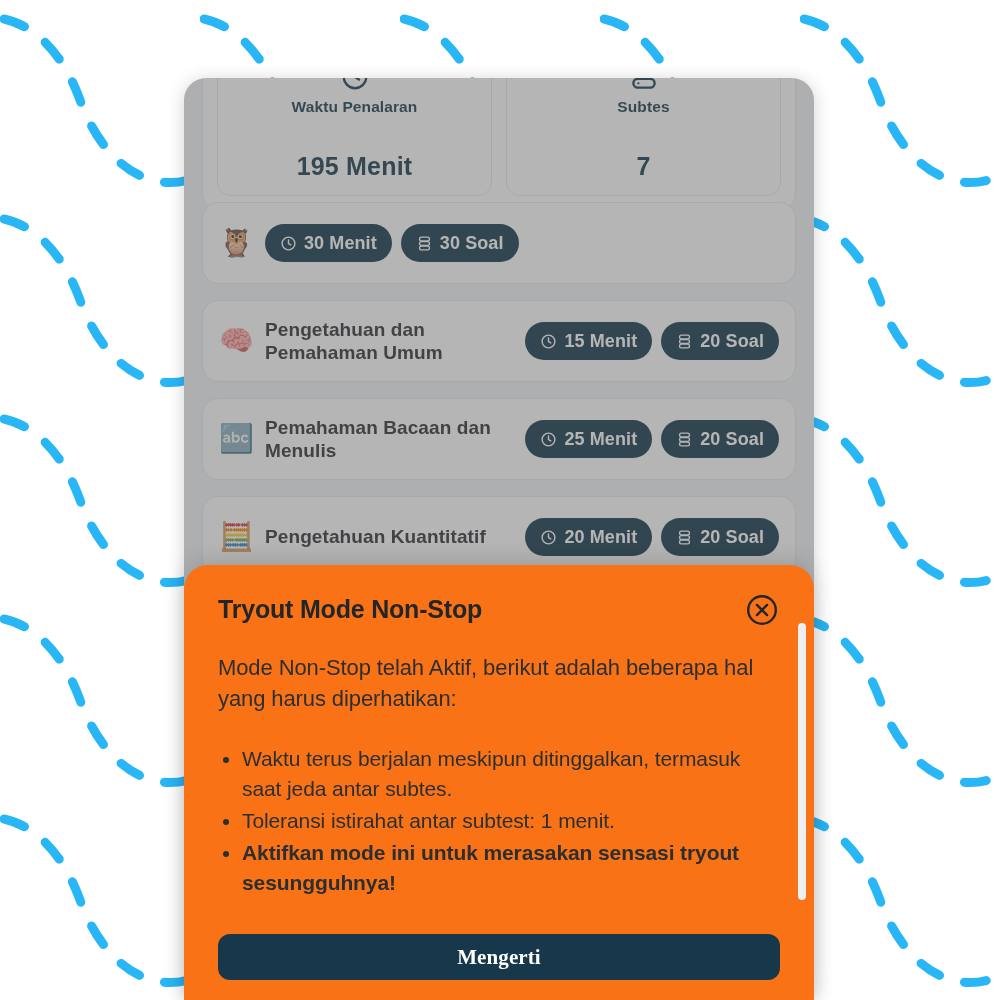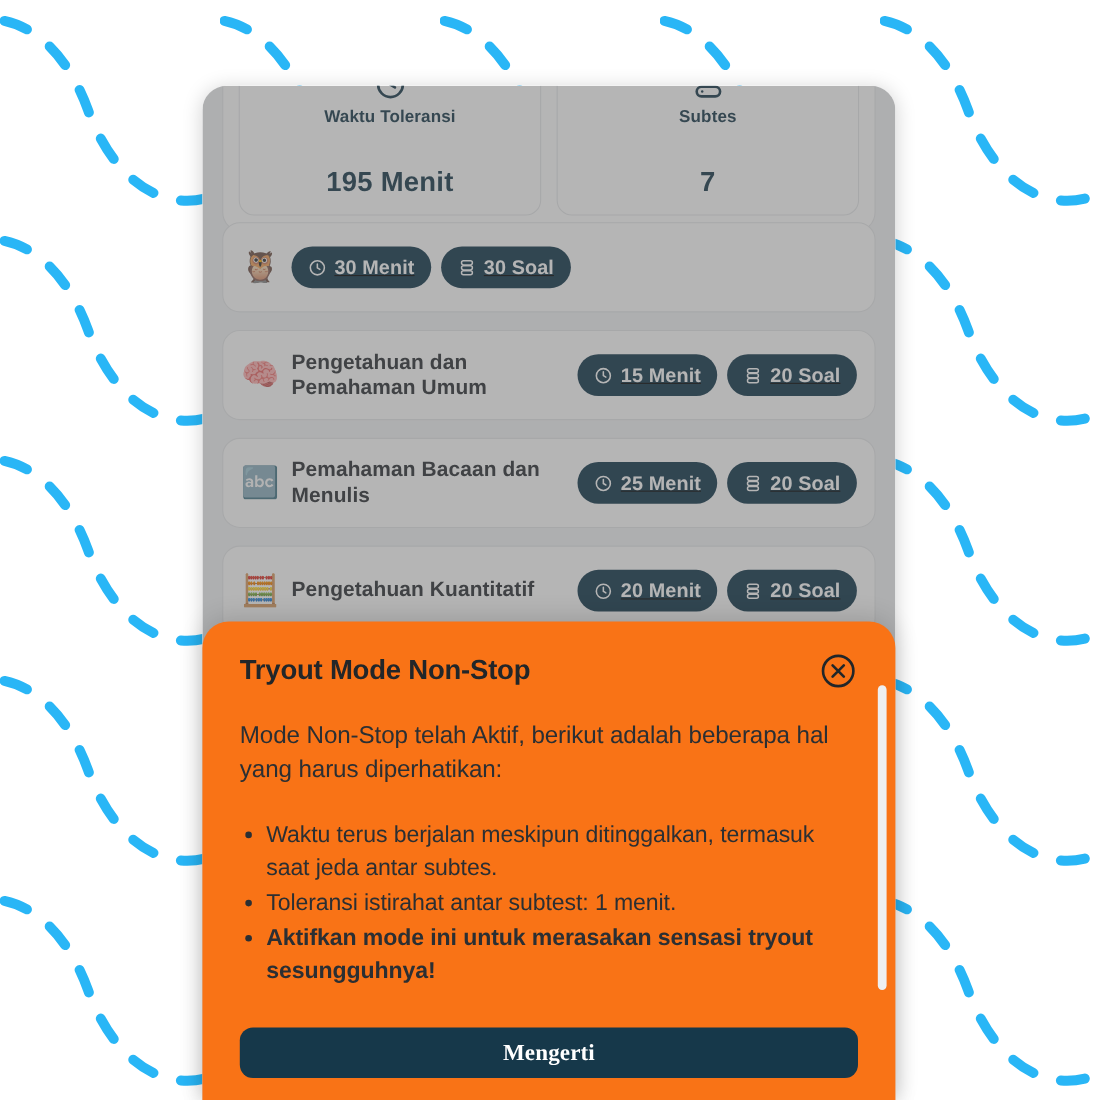--- a/index.html
+++ b/index.html
@@ -133,21 +133,20 @@
     font-weight: 700;
     color: #2b2f33;
     line-height: 1.22;
     letter-spacing: .1px;
     padding-right: 8px;
   }
   .badges {
     display: flex;
     gap: 9px;
     align-items: center;
-    text-decoration: underline;
   }
   .badge {
     background: #10354a;
     color: #ffffff;
     border-radius: 999px;
     height: 38px;
     display: flex;
     align-items: center;
     gap: 7px;
     padding: 0 15px;
@@ -263,21 +262,21 @@
 
       <div class="stats-wrap">
 
         <div class="stat-box">
           <span class="stat-icon">
             <svg width="30" height="30" viewBox="0 0 24 24" fill="none" stroke="#16384a" stroke-width="1.9" stroke-linecap="round">
               <circle cx="12" cy="12" r="9"></circle>
               <path d="M12 7v5l3.2 2"></path>
             </svg>
           </span>
-          <div class="stat-label">Waktu Toleransi</div>
+          <div class="stat-label">Waktu Penalaran</div>
           <div class="stat-value">195 Menit</div>
         </div>
 
         <div class="stat-box">
           <span class="stat-icon">
             <svg width="30" height="30" viewBox="0 0 24 24" fill="none" stroke="#16384a" stroke-width="1.9" stroke-linecap="round">
               <rect x="3.5" y="3.5" width="17" height="7" rx="3.5"></rect>
               <rect x="3.5" y="13.5" width="17" height="7" rx="3.5"></rect>
               <circle cx="7.5" cy="7" r="0.9" fill="#16384a" stroke="none"></circle>
               <circle cx="7.5" cy="17" r="0.9" fill="#16384a" stroke="none"></circle>

